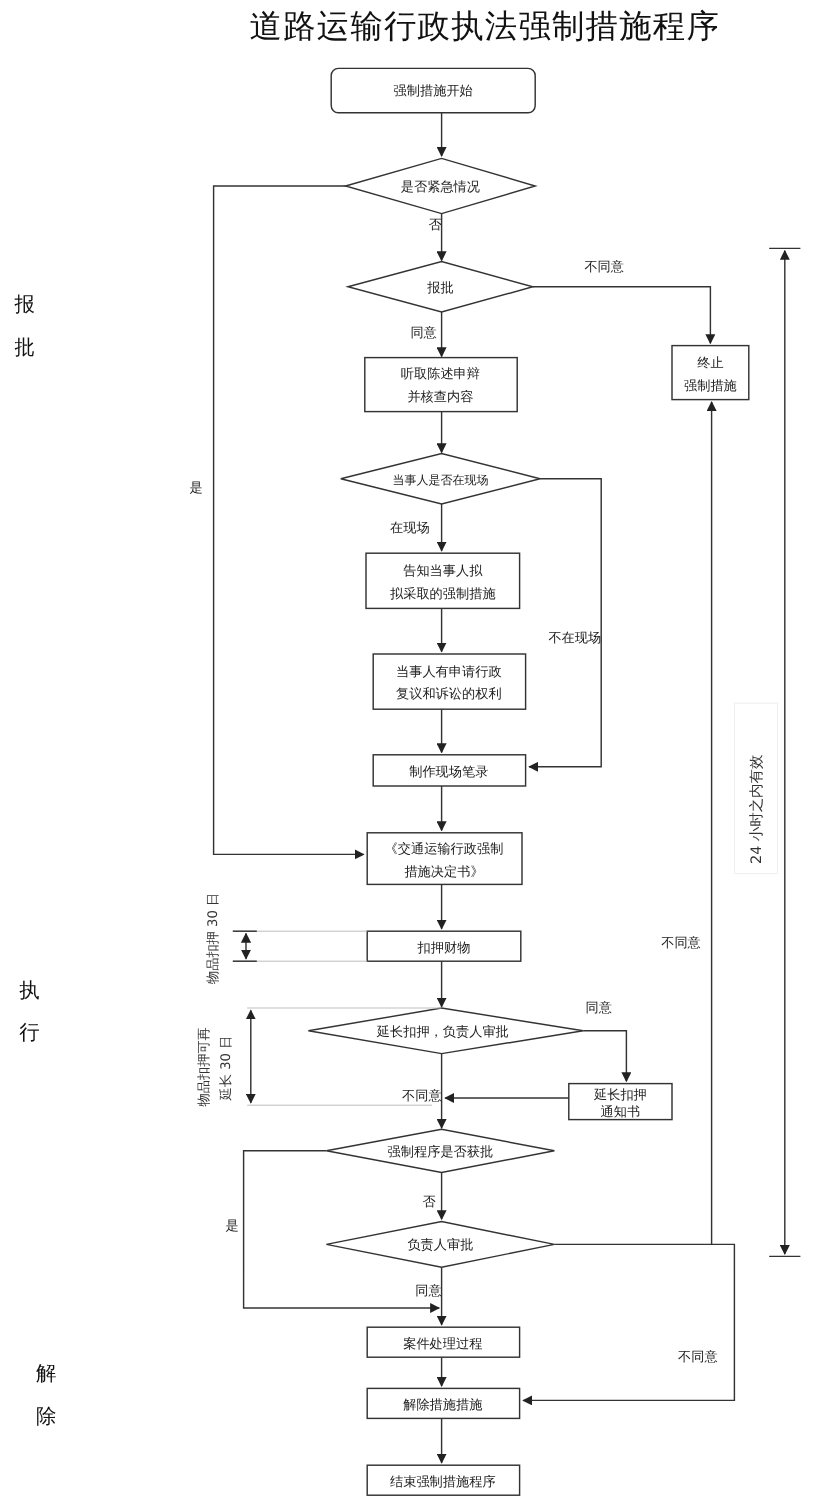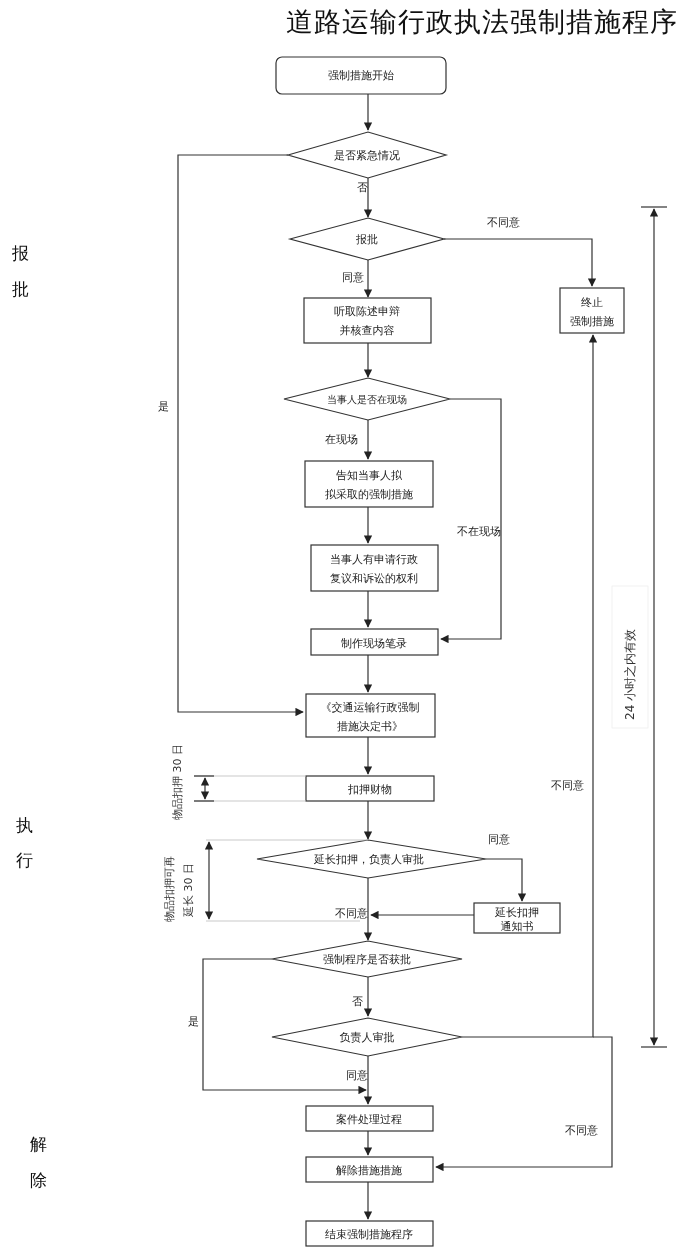--- a/index.html
+++ b/index.html
@@ -1,18 +1,18 @@
 <!DOCTYPE html>
 <html><head>
 <meta charset="utf-8">
 <style>
   html, body { margin: 0; padding: 0; background: #ffffff; }
   body { width: 678px; height: 1258px; position: relative; overflow: hidden;
          font-family: "DejaVu Sans", "Liberation Sans", sans-serif; color: #222; }
-  #title { position: absolute; left: 0; width: 100%; top: 4px; text-align: right;
+  #title { position: absolute; left: 0; width: 100%; top: 4px; text-align: center;
            font-size: 27px; color: #111; letter-spacing: 1px; padding-left: 130px; box-sizing: border-box; }
   svg#flow { position: absolute; left: 0; top: 0; }
   .node-text { font-size: 11px; fill: #222; }
   .lbl { font-size: 11px; fill: #222; }
   .phase { font-size: 17px; fill: #111; }
   .side { font-size: 11px; fill: #333; }
   .shape { fill: #fff; stroke: #333; stroke-width: 1.2; }
   .edge { fill: none; stroke: #333; stroke-width: 1.2; }
   .dash { fill: none; stroke: #bbb; stroke-width: 0.8; }
 </style>

